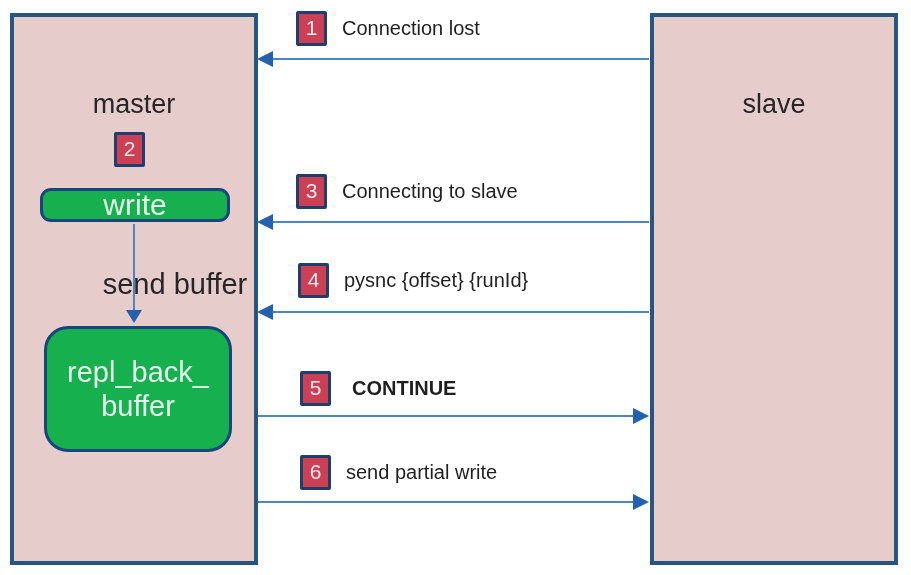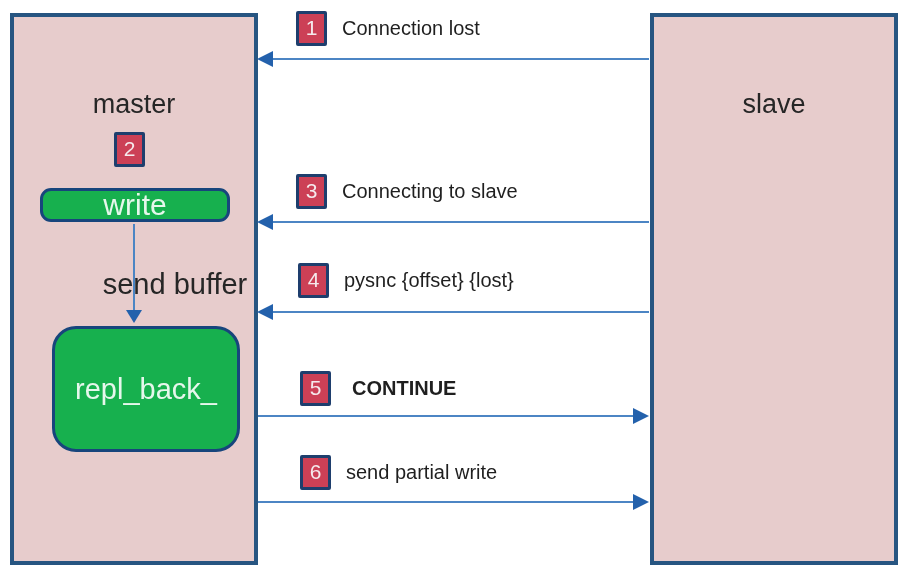--- a/index.html
+++ b/index.html
@@ -78,21 +78,20 @@
     font-size: 30px;
   }
   .repl-box {
     left: 30px;
     top: 309px;
     width: 188px;
     height: 126px;
     border-radius: 24px;
     font-size: 29px;
     line-height: 34px;
-    margin-left: 8px;
   }
 
   .send-buffer-label {
     position: absolute;
     top: 249px;
     left: 0;
     width: 100%;
     text-align: center;
     font-size: 29px;
     color: #262626;
@@ -180,20 +179,21 @@
 
   <div class="node master">
     <div class="node-label">master</div>
     <div class="badge badge-master">2</div>
     <div class="green-box write-box">write</div>
     <div class="v-arrow-line"></div>
     <div class="send-buffer-label">send buffer</div>
     <div class="v-arrow-head"></div>
     <div class="green-box repl-box">
       <span>repl_back_</span>
+      <span>buffer</span>
     </div>
   </div>
 
   <div class="node slave">
     <div class="node-label">slave</div>
   </div>
 
   <div class="h-line line-to-master line-1"></div>
   <div class="head-left head-at-master head-1"></div>
   <div class="message msg-1">
@@ -205,21 +205,21 @@
   <div class="head-left head-at-master head-3"></div>
   <div class="message msg-3">
     <span class="badge">3</span>
     <span class="msg-label">Connecting to slave</span>
   </div>
 
   <div class="h-line line-to-master line-4"></div>
   <div class="head-left head-at-master head-4"></div>
   <div class="message msg-4">
     <span class="badge">4</span>
-    <span class="msg-label">pysnc {offset} {lost}</span>
+    <span class="msg-label">pysnc {offset} {runId}</span>
   </div>
 
   <div class="h-line line-to-slave line-5"></div>
   <div class="head-right head-at-slave head-5"></div>
   <div class="message msg-5">
     <span class="badge">5</span>
     <span class="msg-label">CONTINUE</span>
   </div>
 
   <div class="h-line line-to-slave line-6"></div>

